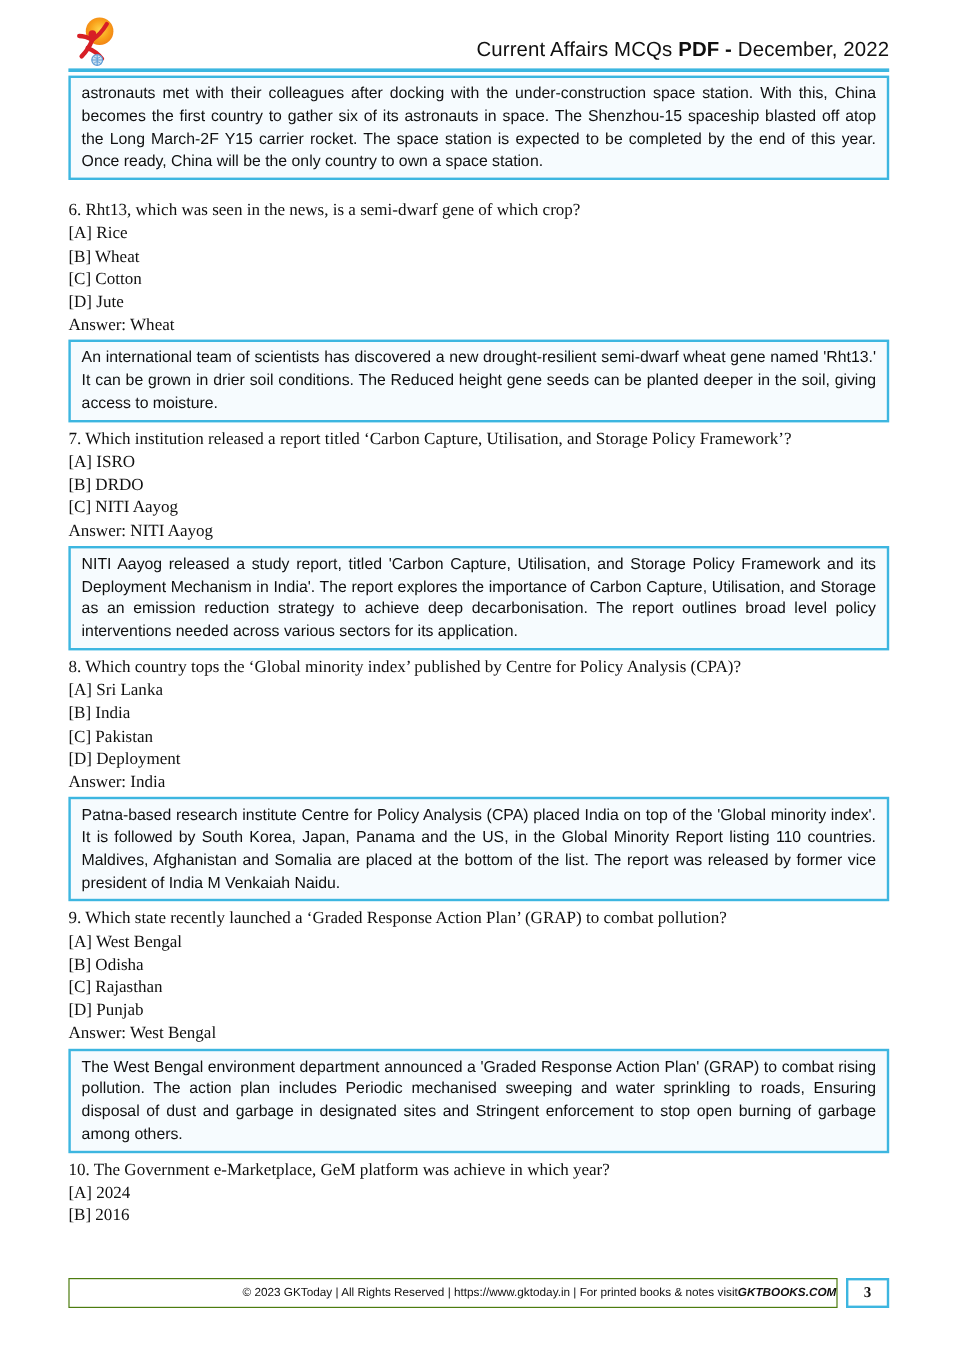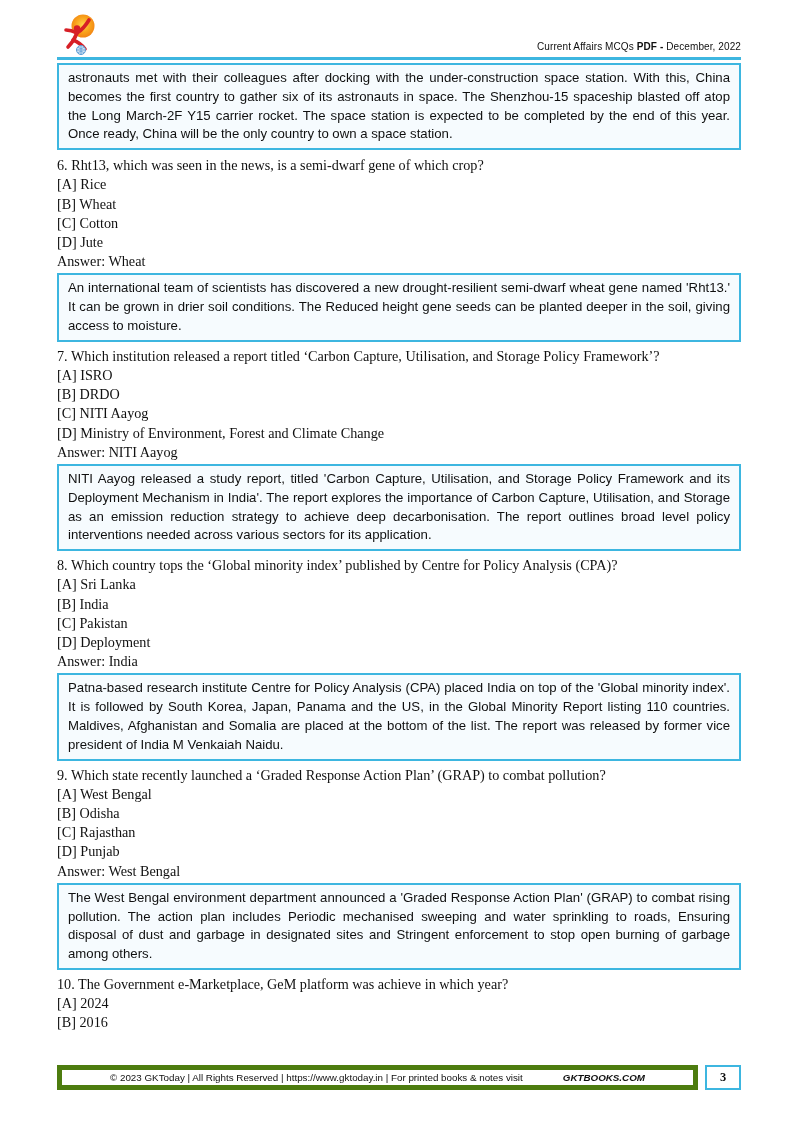--- a/index.html
+++ b/index.html
@@ -17,58 +17,57 @@
   
   .header {
     display:flex; justify-content:space-between; align-items:flex-end;
     border-bottom:3px solid #3db6e0;
     padding-bottom:1px;
     height:48px;
   }
   .logo-wrap { width:48px; height:44px; }
   .doc-title {
     font-family:"Liberation Sans", sans-serif;
-    font-size:10px;
+    font-size:17px;
     padding-bottom:4px;
     letter-spacing:0.1px;
     white-space:nowrap;
   }
   .doc-title b { font-weight:bold; }
   
   .box {
     border:2px solid #3db6e0;
     background:#f6fbfe;
     padding:4px 9px;
     font-family:"Liberation Sans", sans-serif;
     font-size:13.2px;
     line-height:18.8px;
     text-align:justify;
   }
-  .intro-box { margin-top:3px; margin-bottom:6px; }
+  .intro-box { margin-top:3px; margin-bottom:16px; }
   .explain-box { margin-top:2px; margin-bottom:5px; }
   
   .q-text, .q-option, .q-answer {
     font-size:14.2px;
     line-height:19.2px;
   }
   .q-text { text-align:justify; }
   .q-answer b { font-weight:normal; }
   
   .footer {
     position:absolute; left:57px; right:53px; bottom:33px;
     display:flex; gap:7px; height:25px;
     font-family:"Liberation Sans", sans-serif;
   }
   .footer-box {
     flex:1;
-    border:5px solid #4d7c0f;
-    display:flex; align-items:center; justify-content:center;
+    border:1px solid #4d7c0f;
+    display:flex; align-items:center; justify-content:flex-end;
     font-size:9.8px;
     white-space:nowrap;
-    gap:40px;
   }
   .footer-box b { font-weight:bold;font-style:italic; }
   .page-num-box {
     width:36px;
     border:2px solid #3db6e0;
     display:flex; align-items:center; justify-content:center;
     font-family:"Liberation Serif", serif;
     font-size:12.5px; font-weight:bold;
   }
 </style>
@@ -112,21 +111,20 @@
     <p class="q-option">[D] Jute</p>
     <p class="q-answer"><b>Answer:</b> <span>Wheat</span></p>
     <div class="box explain-box">An international team of scientists has discovered a new drought-resilient semi-dwarf wheat gene named 'Rht13.' It can be grown in drier soil conditions. The Reduced height gene seeds can be planted deeper in the soil, giving access to moisture.</div>
   </section>
 
   <section>
     <p class="q-text"><span>7.</span> <span>Which institution released a report titled ‘Carbon Capture, Utilisation, and Storage Policy Framework’?</span></p>
     <p class="q-option">[A] ISRO</p>
     <p class="q-option">[B] DRDO</p>
     <p class="q-option">[C] NITI Aayog</p>
-    <p class="q-option">[D] Ministry of Environment, Forest and Climate Change</p>
     <p class="q-answer"><b>Answer:</b> <span>NITI Aayog</span></p>
     <div class="box explain-box">NITI Aayog released a study report, titled 'Carbon Capture, Utilisation, and Storage Policy Framework and its Deployment Mechanism in India'. The report explores the importance of Carbon Capture, Utilisation, and Storage as an emission reduction strategy to achieve deep decarbonisation. The report outlines broad level policy interventions needed across various sectors for its application.</div>
   </section>
 
   <section>
     <p class="q-text"><span>8.</span> <span>Which country tops the ‘Global minority index’ published by Centre for Policy Analysis (CPA)?</span></p>
     <p class="q-option">[A] Sri Lanka</p>
     <p class="q-option">[B] India</p>
     <p class="q-option">[C] Pakistan</p>
     <p class="q-option">[D] Deployment</p>

